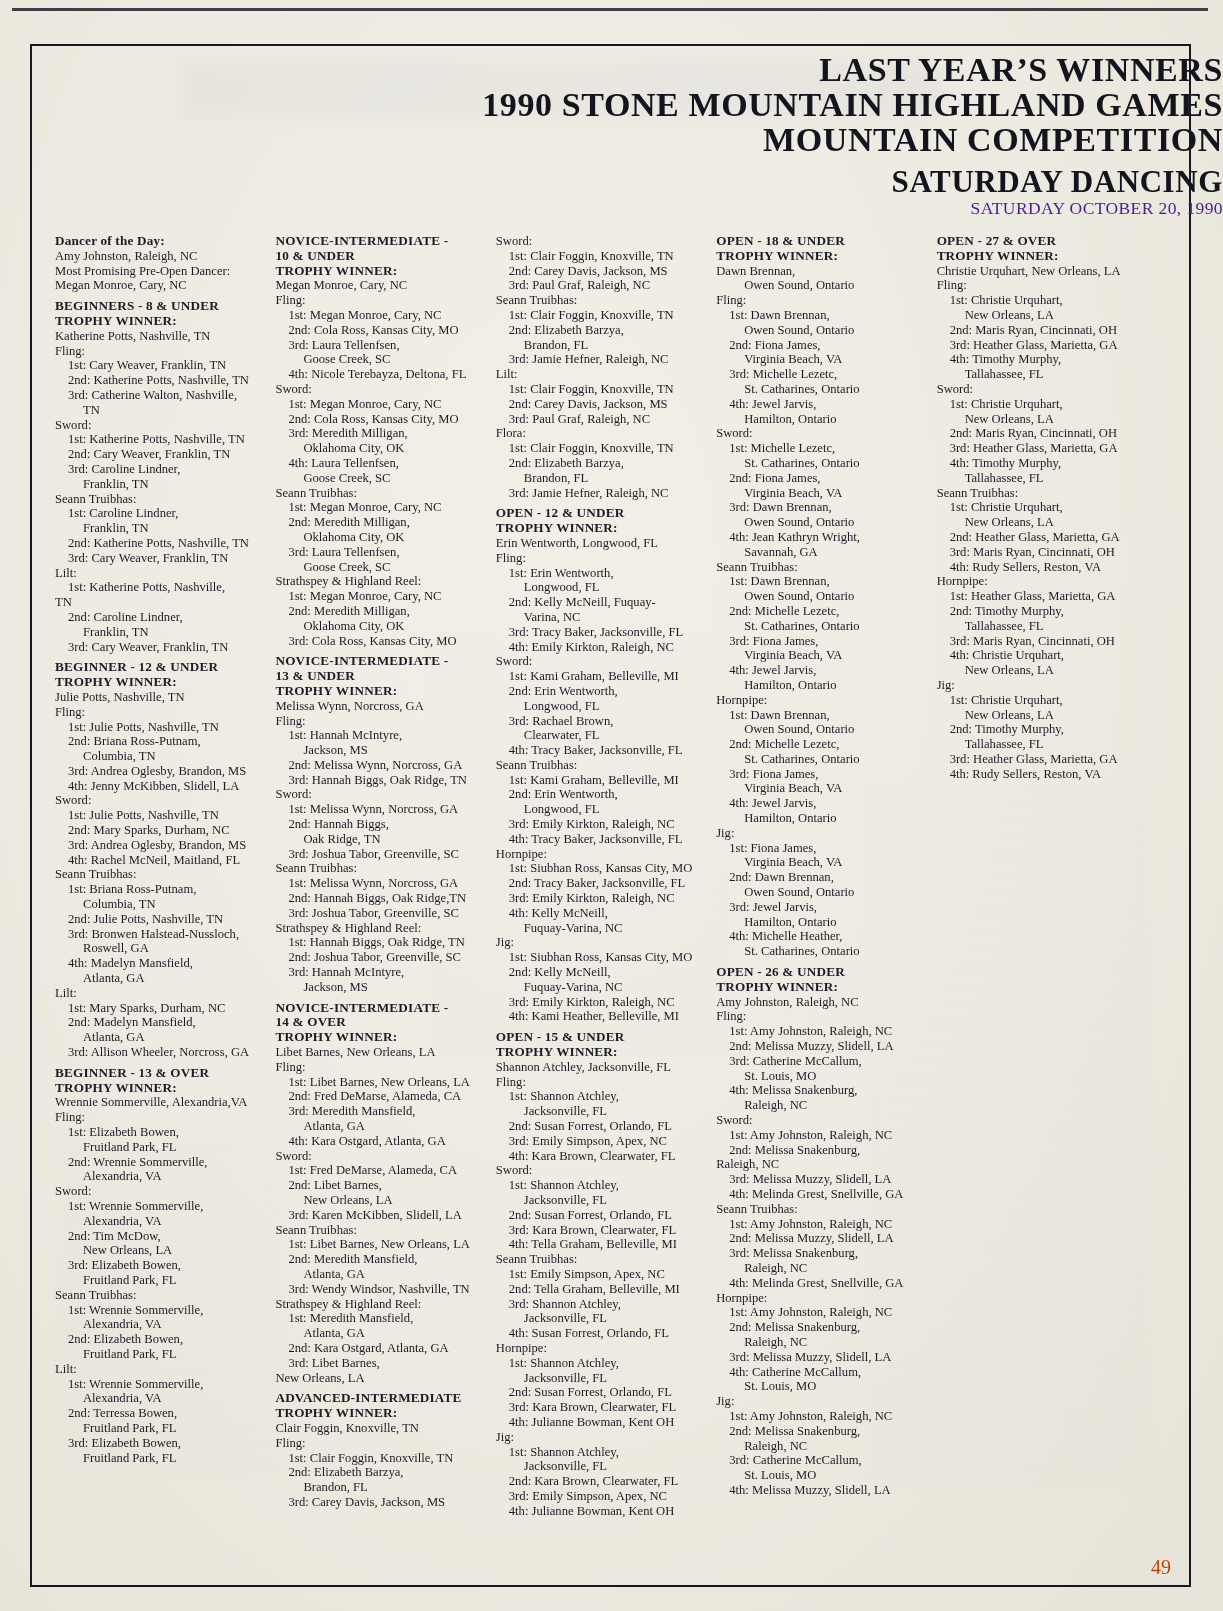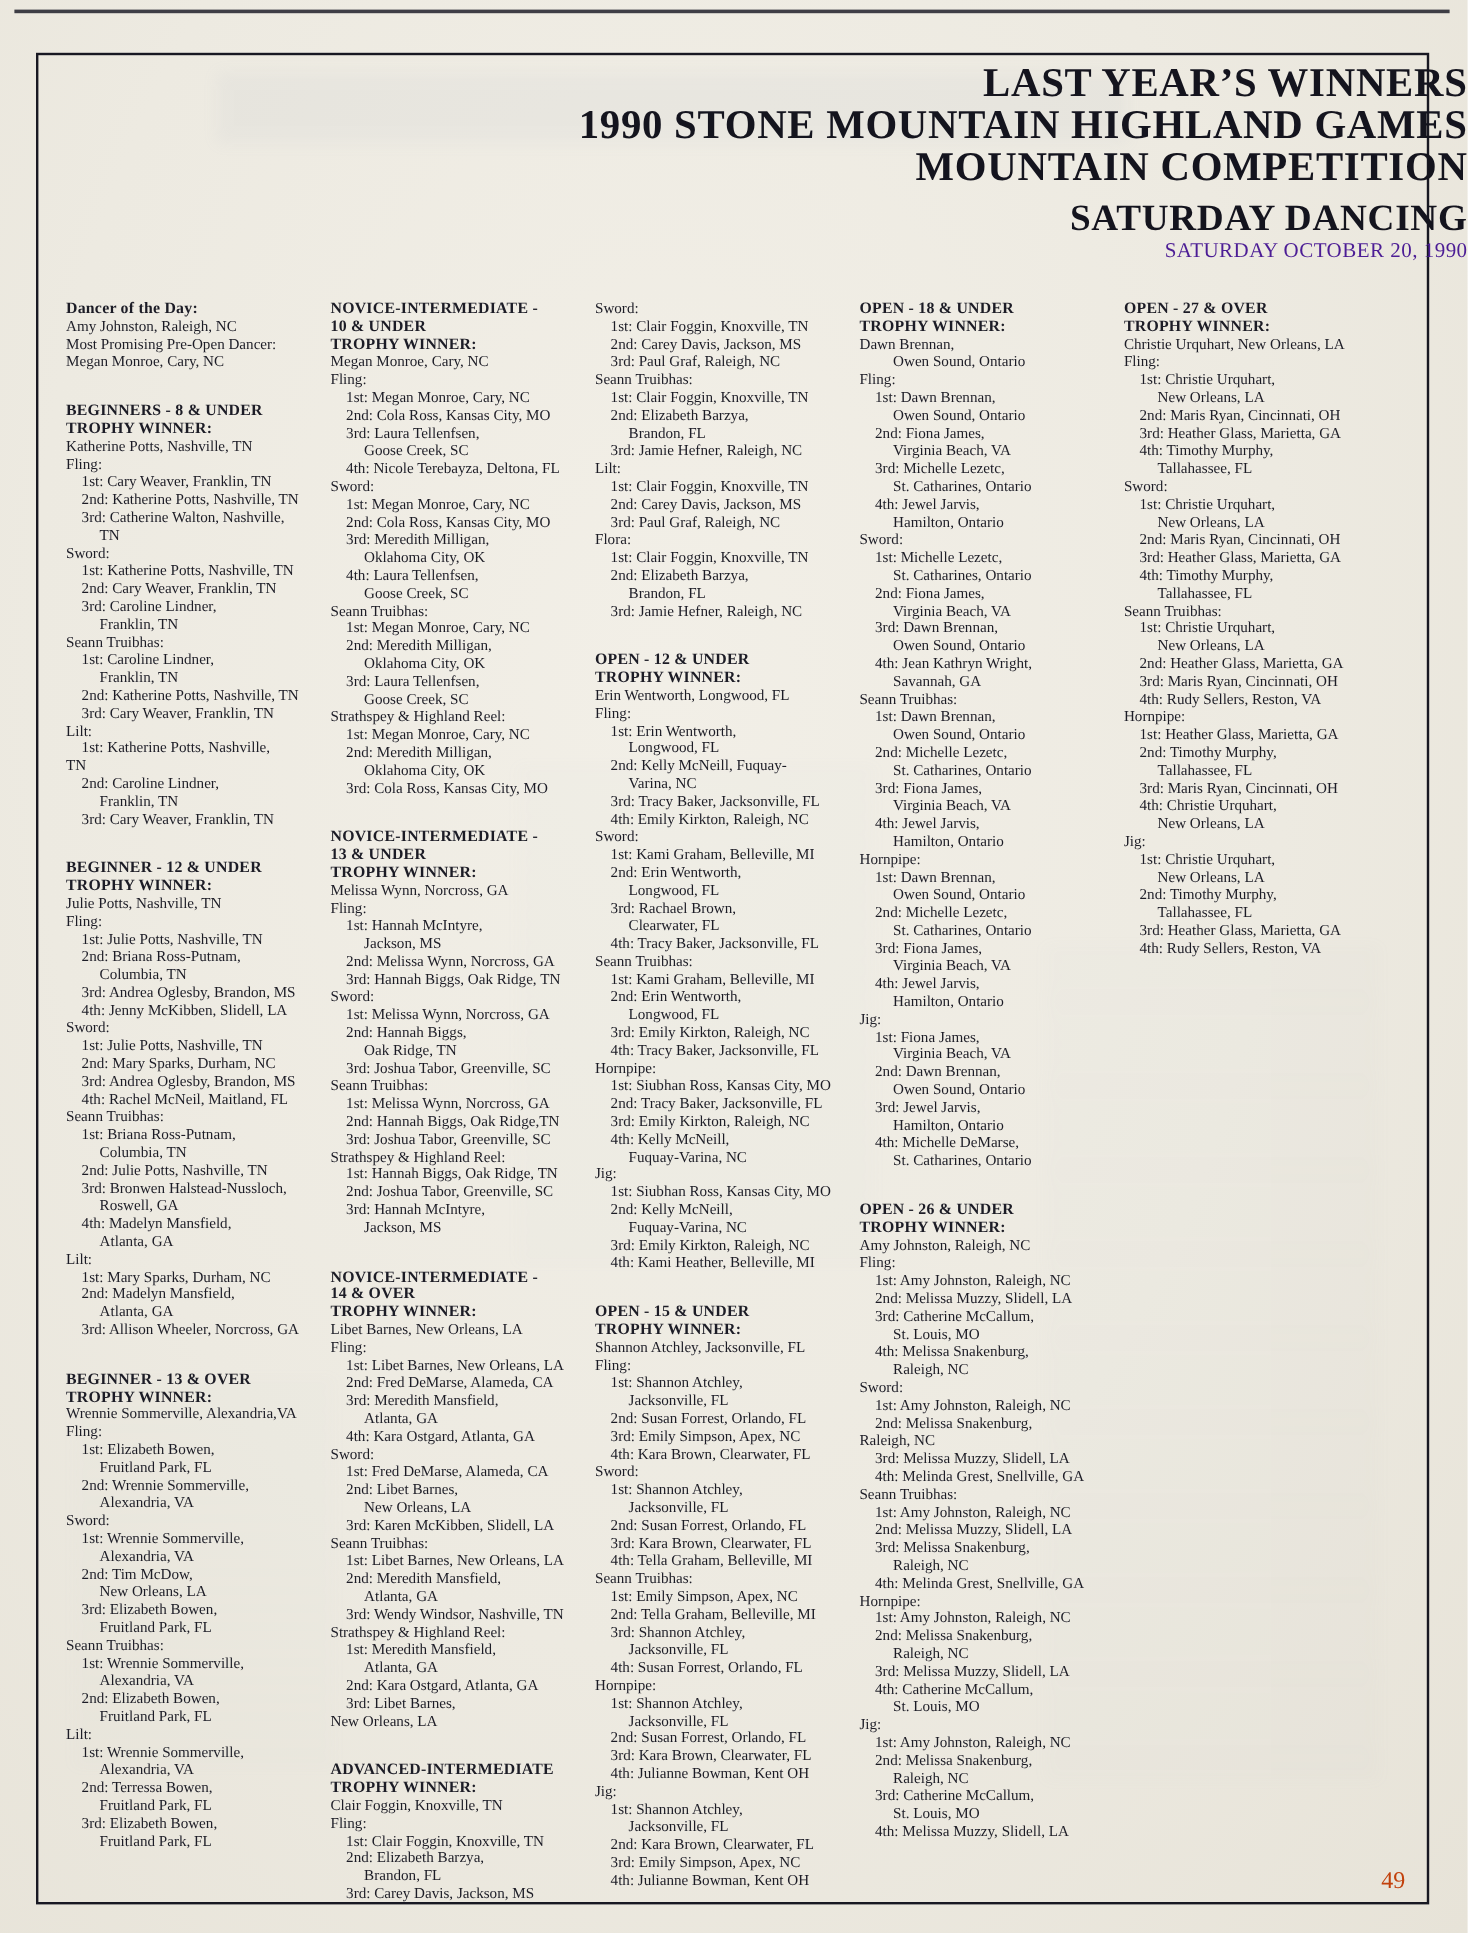--- a/index.html
+++ b/index.html
@@ -20,29 +20,29 @@
   .g2{left:870px;top:790px;width:280px;height:700px;background:repeating-linear-gradient(#aab2c4 0 6px,transparent 6px 14px);opacity:.06;}
   .g3{left:430px;top:640px;width:300px;height:420px;background:repeating-linear-gradient(#a8b0c2 0 6px,transparent 6px 15px);opacity:.05;}
   .g4{left:60px;top:1150px;width:220px;height:330px;background:repeating-linear-gradient(#a8b0c2 0 6px,transparent 6px 15px);opacity:.05;}
 
   .header{position:absolute;left:0;top:52px;width:100%;text-align:right;}
   .title-line{font-weight:bold;font-size:34px;line-height:35px;letter-spacing:.6px;color:#14141e;}
   .subtitle{font-weight:bold;font-size:31px;line-height:33px;letter-spacing:.6px;color:#14141e;margin-top:8px;}
   .dateline{font-size:17.5px;line-height:20px;letter-spacing:.4px;color:#4c1d95;}
 
   .columns{
-    position:absolute;left:55px;top:250px;width:1082px;
+    position:absolute;left:55px;top:234px;width:1082px;
     display:flex;gap:20px;align-items:flex-start;
   }
   .col{flex:1 1 0;min-width:0;}
   .line{font-size:12.6px;line-height:14.8px;white-space:nowrap;}
   .line.bold{font-weight:bold;font-size:13.2px;letter-spacing:.2px;}
   .ind1{padding-left:13px;}
   .ind2{padding-left:28px;}
-  .gap{margin-top:26px;}
+  .gap{margin-top:6px;}
 
   .page-number{position:absolute;right:52px;bottom:32px;font-size:20px;color:#c2410c;}
 </style>
 </head>
 <body>
 
 <div class="top-edge"></div>
 <div class="page-frame"></div>
 
 <div class="ghost g1"></div>
@@ -359,21 +359,21 @@
       <div class="line ind2">Virginia Beach, VA</div>
       <div class="line ind1">4th: Jewel Jarvis,</div>
       <div class="line ind2">Hamilton, Ontario</div>
       <div class="line">Jig:</div>
       <div class="line ind1">1st: Fiona James,</div>
       <div class="line ind2">Virginia Beach, VA</div>
       <div class="line ind1">2nd: Dawn Brennan,</div>
       <div class="line ind2">Owen Sound, Ontario</div>
       <div class="line ind1">3rd: Jewel Jarvis,</div>
       <div class="line ind2">Hamilton, Ontario</div>
-      <div class="line ind1">4th: Michelle DeMarse,</div>
+      <div class="line ind1">4th: Michelle Heather,</div>
       <div class="line ind2">St. Catharines, Ontario</div>
       <div class="line bold gap">OPEN - 26 &amp; UNDER</div>
       <div class="line bold">TROPHY WINNER:</div>
       <div class="line">Amy Johnston, Raleigh, NC</div>
       <div class="line">Fling:</div>
       <div class="line ind1">1st: Amy Johnston, Raleigh, NC</div>
       <div class="line ind1">2nd: Melissa Muzzy, Slidell, LA</div>
       <div class="line ind1">3rd: Catherine McCallum,</div>
       <div class="line ind2">St. Louis, MO</div>
       <div class="line ind1">4th: Melissa Snakenburg,</div>

